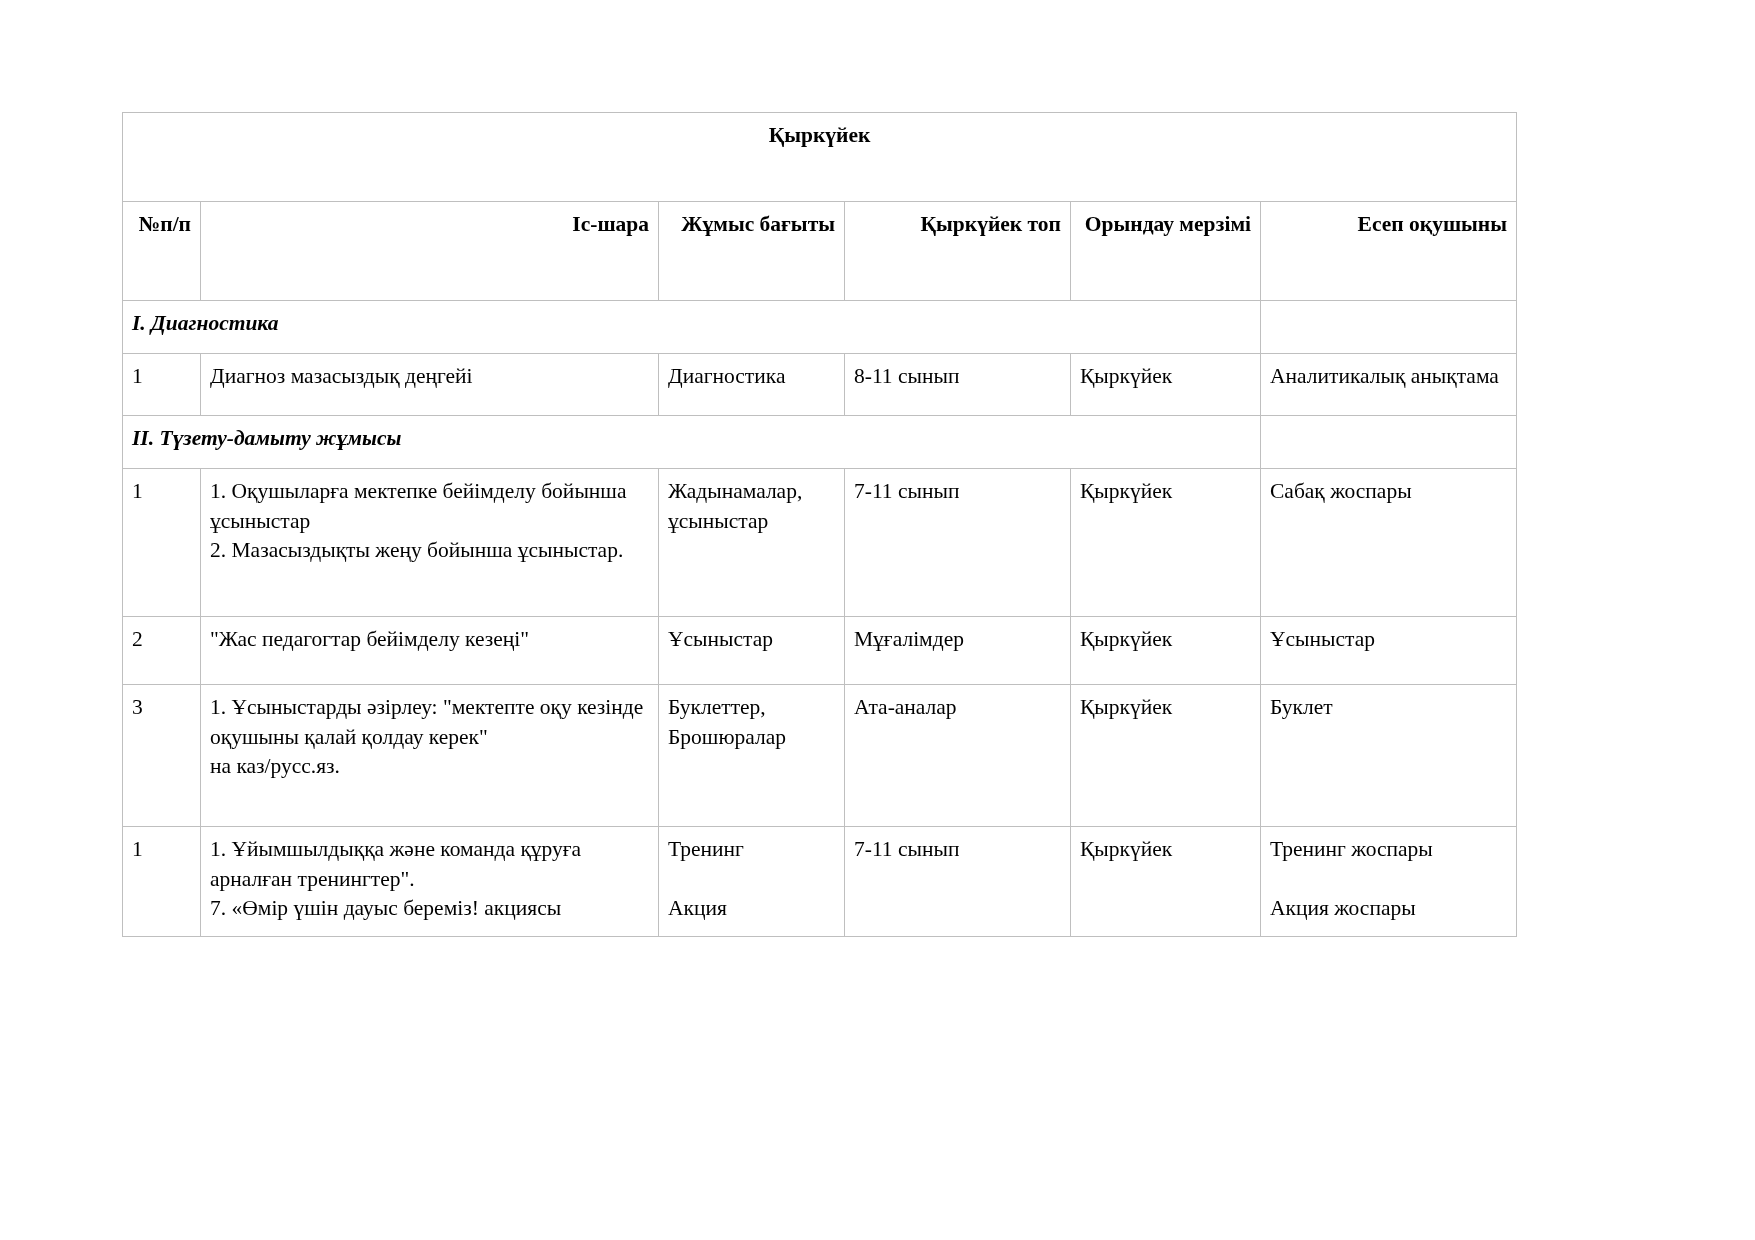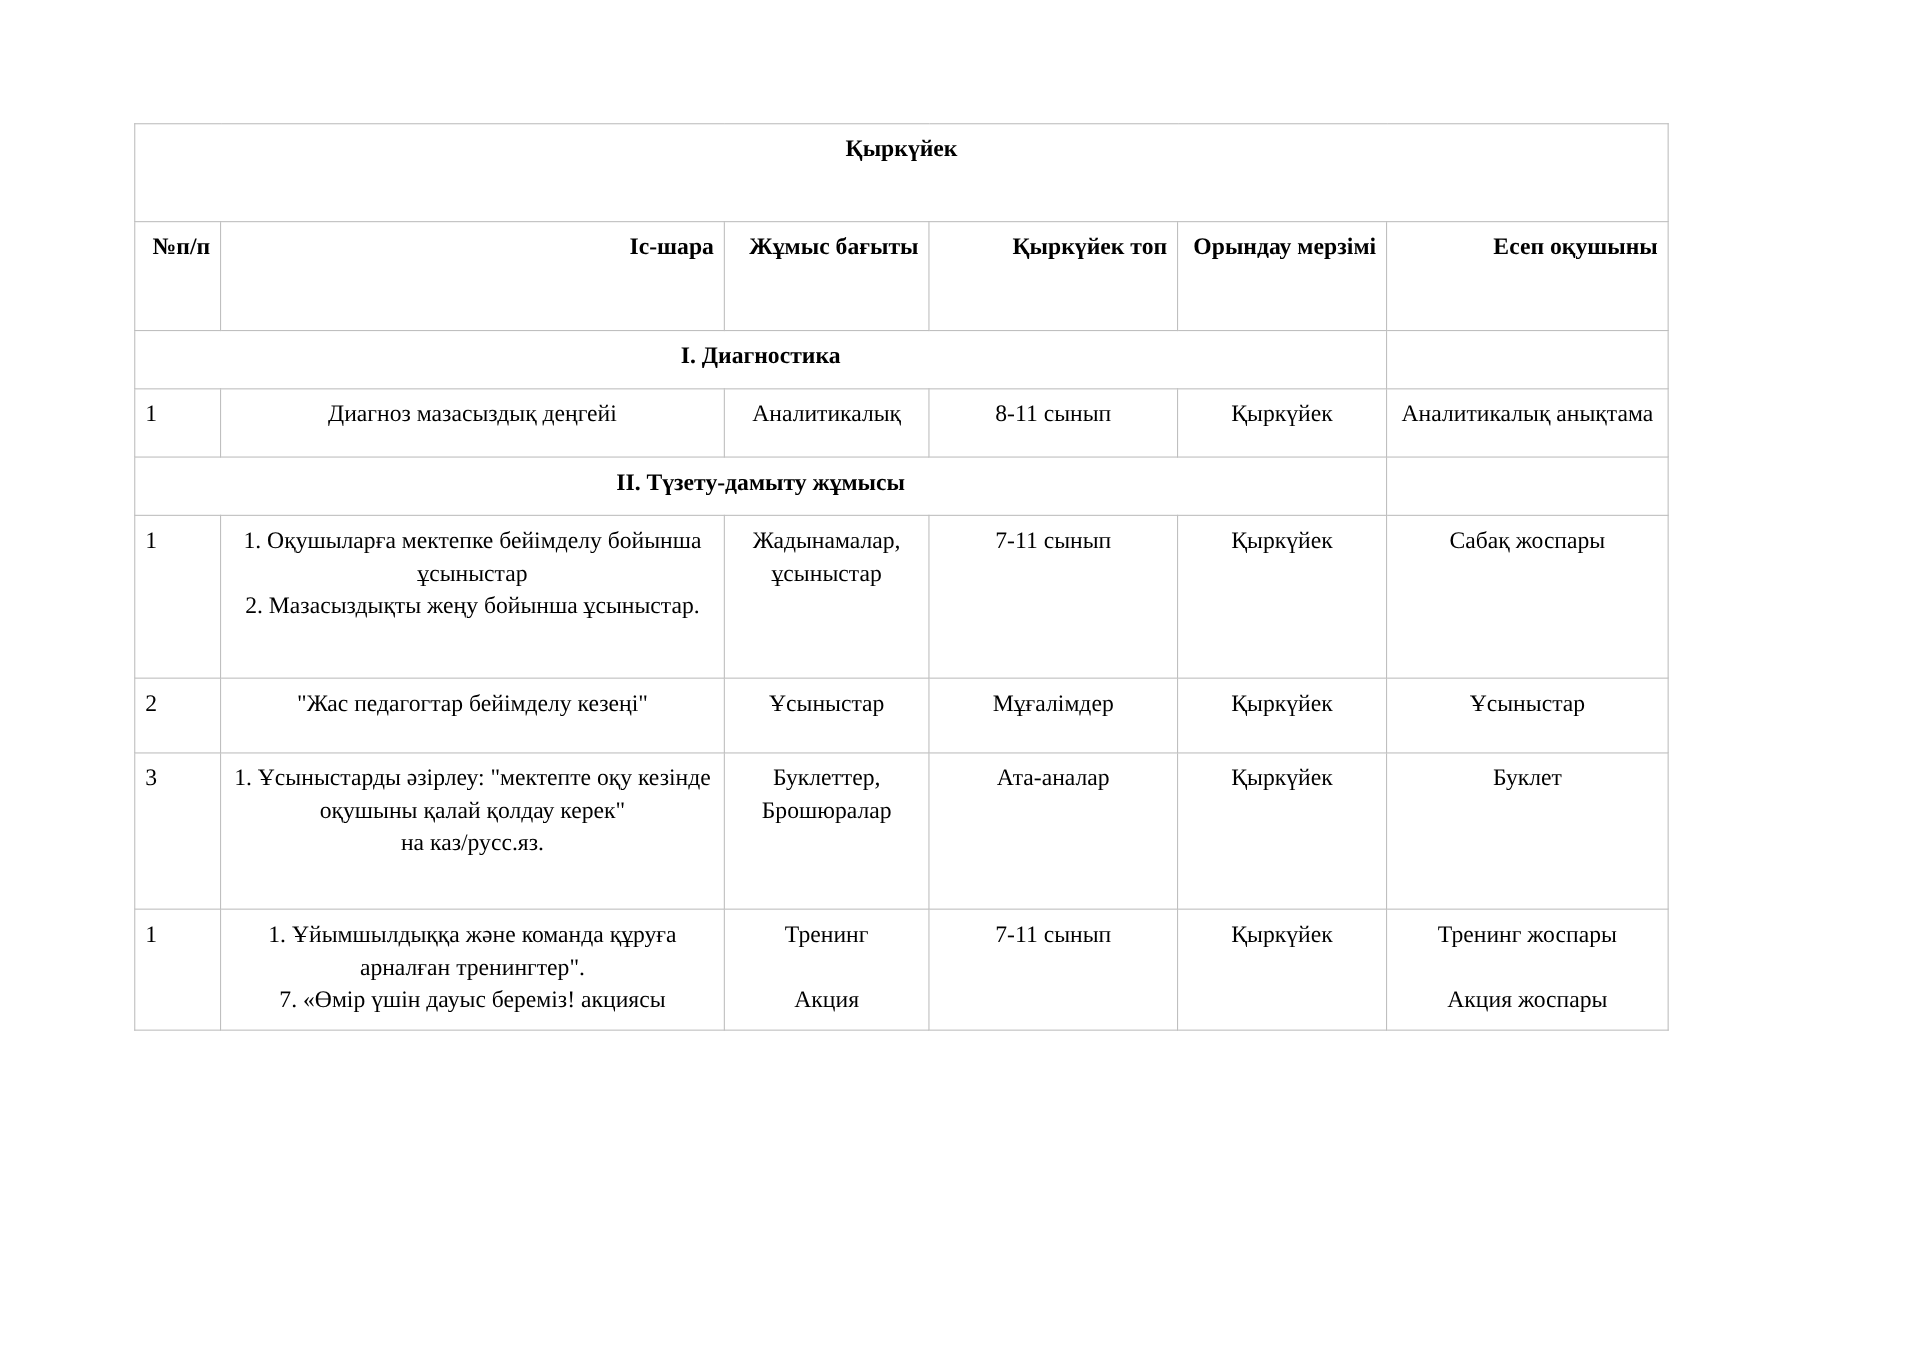--- a/index.html
+++ b/index.html
@@ -46,35 +46,35 @@
     padding-top: 14px;
   }
   .header-cell {
     text-align: right;
     font-weight: bold;
     font-size: 22px;
     height: 82px;
     padding-top: 13px;
   }
   .section-cell {
-    text-align: center;
     font-weight: bold;
     font-size: 22px;
     height: 36px;
     padding-top: 7px;
     padding-bottom: 7px;
+    font-style: italic;
   }
   .section-trailing {
     border-left: 1px solid #bfbfbf;
   }
   .num-cell {
     text-align: left;
   }
   .body-cell {
-    text-align: center;
+    text-align: left;
     white-space: pre-line;
   }
   .r-diag   { height: 62px; }
   .r-ii-1   { height: 148px; }
   .r-ii-2   { height: 68px; }
   .r-ii-3   { height: 142px; }
   .r-iii-1  { height: 110px; }
 
   
   col.c-num   { width: 78px; }
@@ -110,21 +110,21 @@
         <td class="header-cell">Есеп оқушыны</td>
       </tr>
 
       <tr>
         <td class="section-cell" colspan="5">I. Диагностика</td>
         <td class="section-cell section-trailing"></td>
       </tr>
       <tr class="r-diag">
         <td class="num-cell">1</td>
         <td class="body-cell">Диагноз мазасыздық деңгейі</td>
-        <td class="body-cell">Аналитикалық</td>
+        <td class="body-cell">Диагностика</td>
         <td class="body-cell">8-11 сынып</td>
         <td class="body-cell">Қыркүйек</td>
         <td class="body-cell">Аналитикалық анықтама</td>
       </tr>
 
       <tr>
         <td class="section-cell" colspan="5">II. Түзету-дамыту жұмысы</td>
         <td class="section-cell section-trailing"></td>
       </tr>
       <tr class="r-ii-1">

